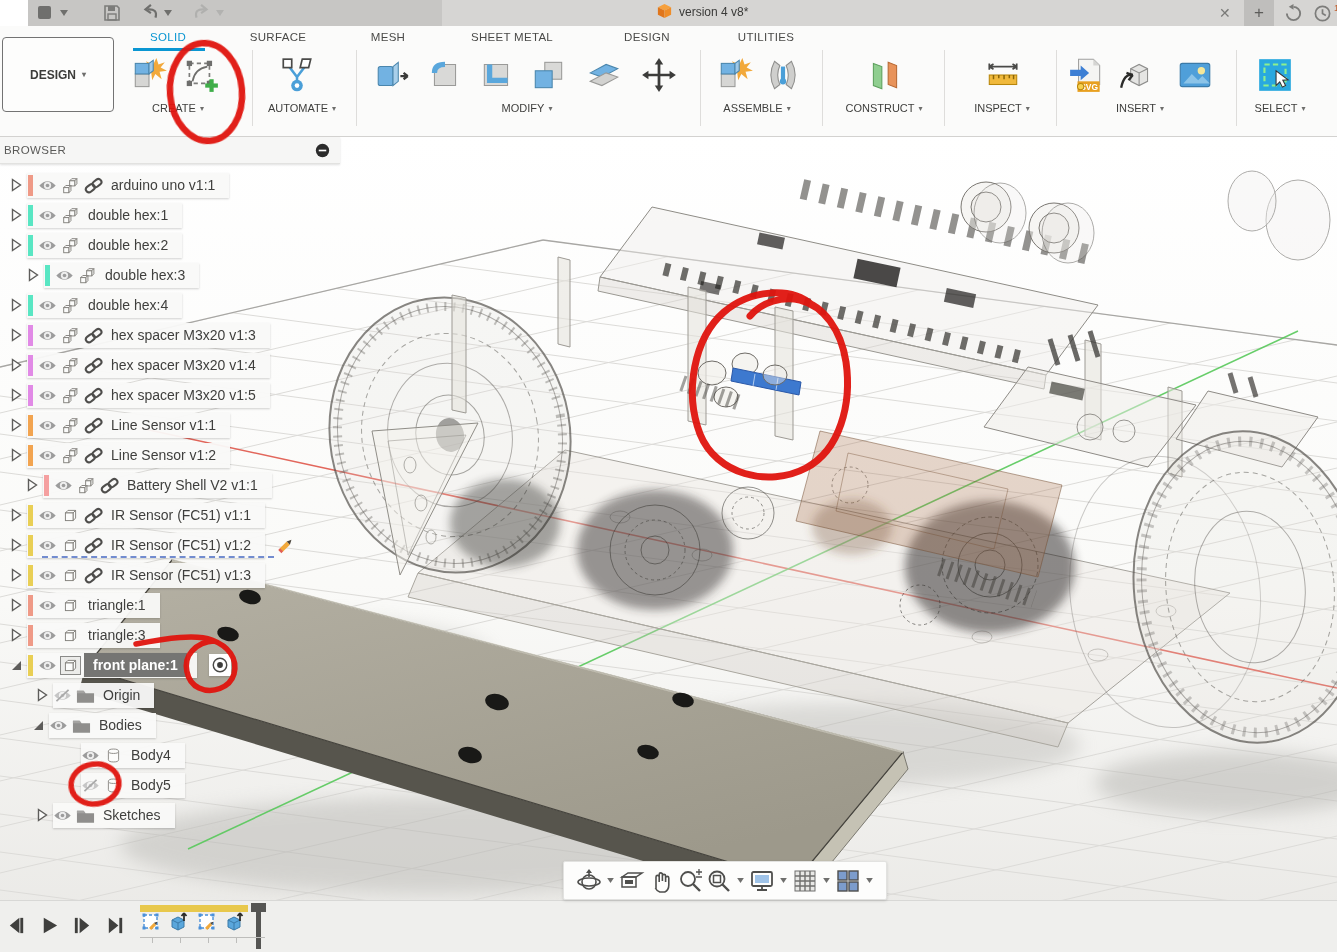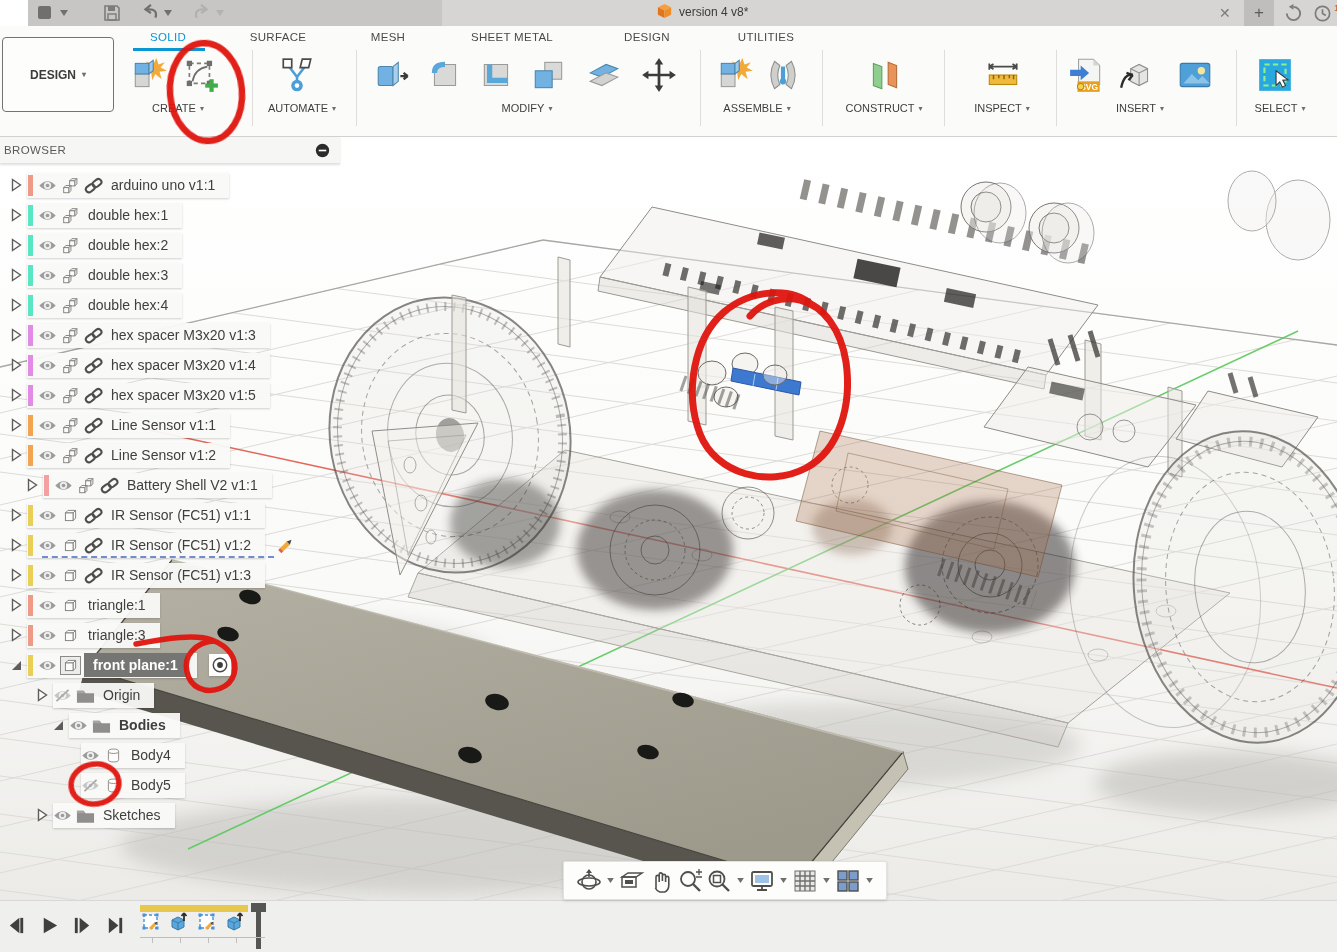--- a/index.html
+++ b/index.html
@@ -669,21 +669,21 @@
               <rect x="9" y="4.5" width="6" height="6"></rect>
               <path d="M2 12.5 l2.5 -2.5 h6 l-2.5 2.5Z"></path>
               <path d="M10.5 10 v6 l-2.5 2.5 v-6Z"></path>
               <rect x="2" y="12.5" width="6" height="6"></rect>
             </g>
           </svg>
         </span>
         <span class="lbl">double hex:2</span>
       </span>
     </div>
-    <div class="brow" style="top: 262px; left: 8px;">
+    <div class="brow" style="top: 262px; left: 25px;">
       <span class="expdr">
         <svg viewBox="0 0 16 16">
           <path d="M4.5 2.5 L12.5 8 L4.5 13.5Z" fill="#fbfbfa" stroke="#5e5d5b" stroke-width="1.4"></path>
         </svg>
       </span>
       <span class="chip">
         <span class="cbar" style="background: rgb(89, 230, 195);"></span>
         <span class="mini">
           <svg viewBox="0 0 22 15">
             <path d="M1.5 7.5 Q11 -2.5 20.5 7.5 Q11 17.5 1.5 7.5Z" fill="#9c9c9c"></path>
@@ -1183,21 +1183,21 @@
         </span>
         <span class="mini typ">
           <svg viewBox="0 0 20 16">
             <path d="M1 3 h7 l2 2.5 h9 v10 H1Z" fill="#8f8e8c"></path>
             <path d="M1 3 h7 l2 2.5 h-9Z" fill="#a5a4a2"></path>
           </svg>
         </span>
         <span class="lbl">Origin</span>
       </span>
     </div>
-    <div class="brow" style="top: 712px; left: 50px; font-weight: bold;">
+    <div class="brow" style="top: 712px; left: 30px;">
       <span class="expdr">
         <svg viewBox="0 0 16 16">
           <path d="M13 4 V13 H4Z" fill="#5e5d5b"></path>
         </svg>
       </span>
       <span class="chip">
         <span class="mini">
           <svg viewBox="0 0 22 15">
             <path d="M1.5 7.5 Q11 -2.5 20.5 7.5 Q11 17.5 1.5 7.5Z" fill="#9c9c9c"></path>
             <circle cx="11" cy="7.5" r="4.2" fill="#ededed"></circle>

